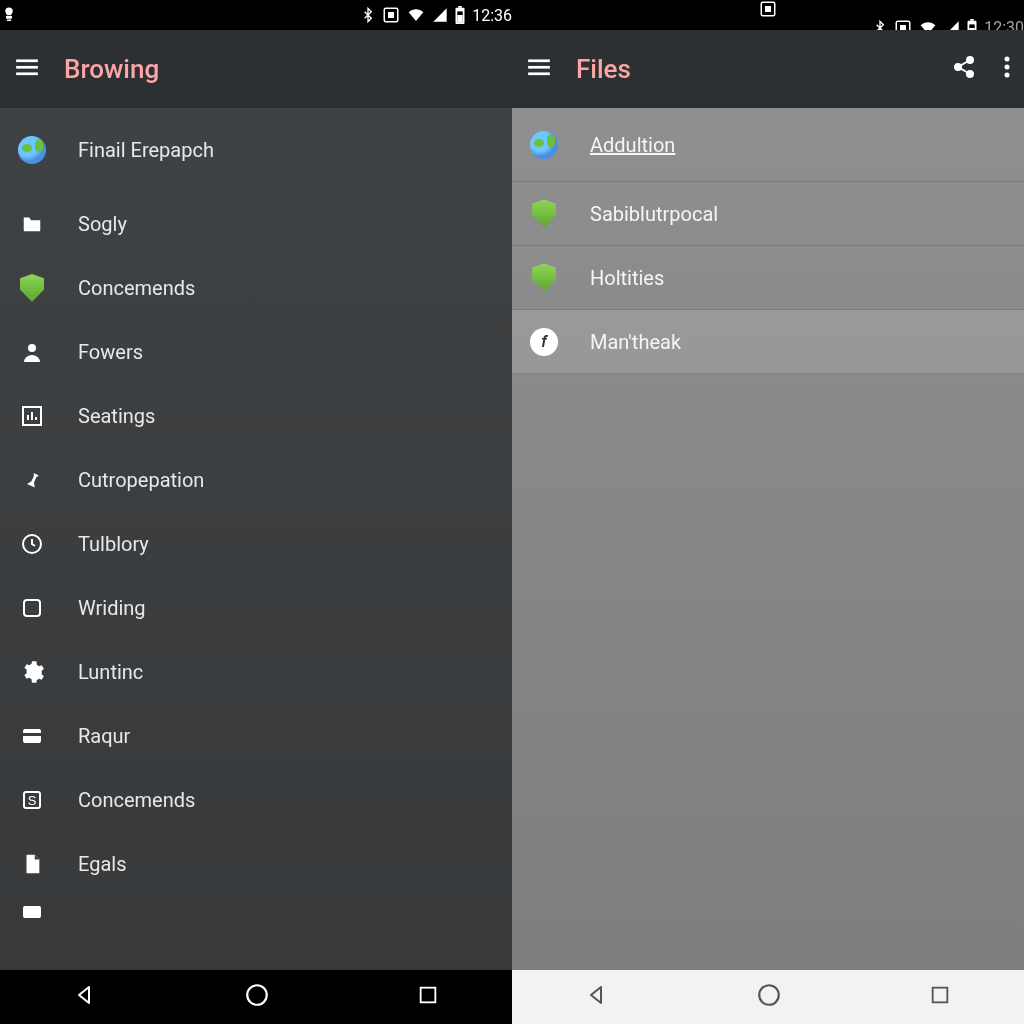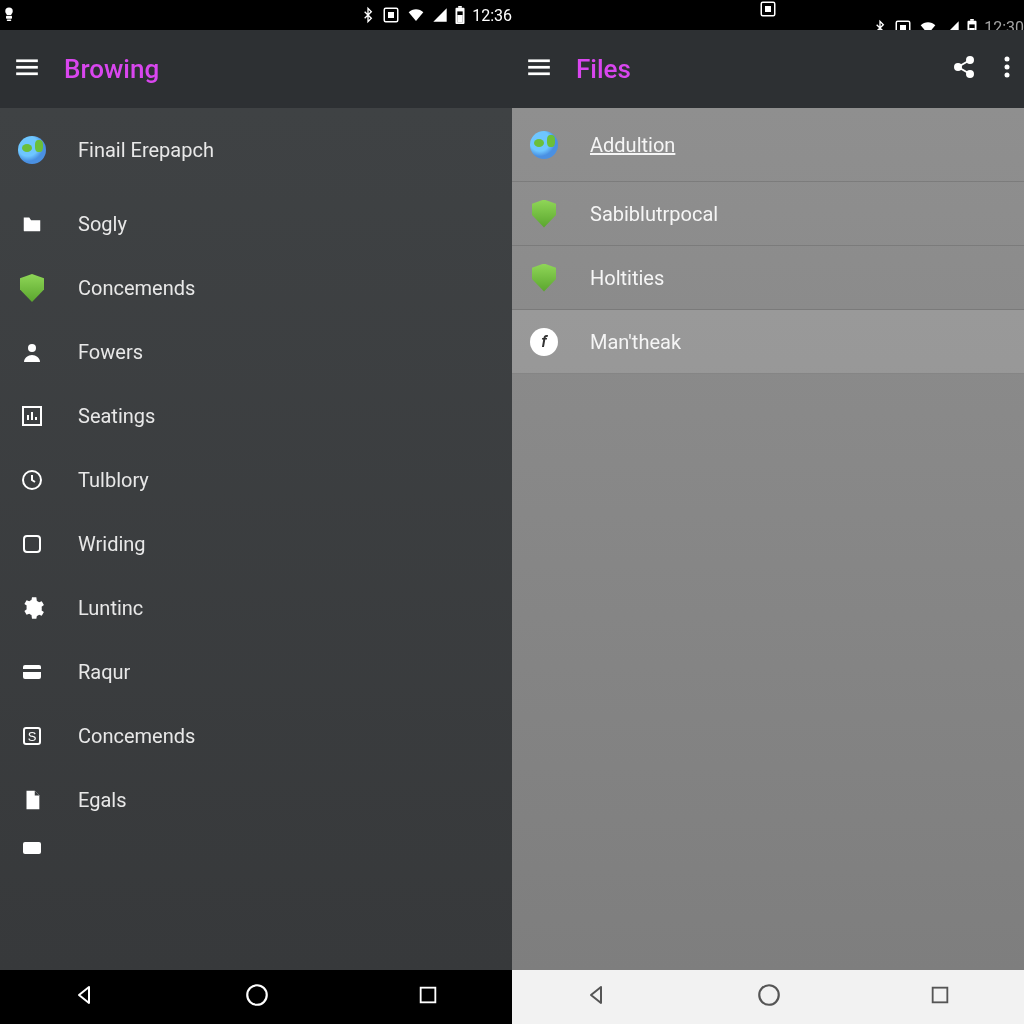--- a/index.html
+++ b/index.html
@@ -11,21 +11,21 @@
 
   
   .statusbar { height: 30px; display: flex; align-items: center; padding: 0 0; font-size: 16px; color: #fff; }
   .phone.left .statusbar { background: #000; }
   .phone.right .statusbar { background: #000; color: #a3a3a3; flex-direction: column; }
   .status-left { display: flex; align-items: center; gap: 6px; }
   .status-right { margin-left: auto; display: flex; align-items: center; gap: 6px; }
   .status-right svg, .status-left svg { display: block; }
 
   
-  .appbar { height: 78px; display: flex; align-items: center; padding: 0 14px; background: #2d3033; color: #d946ef; }
+  .appbar { height: 78px; display: flex; align-items: center; padding: 0 14px; background: #2d3033; color: #fca5a5; }
   .phone.right .appbar { background: #2d3033; }
   .appbar .title { font-size: 26px; font-weight: 500; margin-left: 24px; }
   .appbar .actions { margin-left: auto; display: flex; align-items: center; gap: 28px; }
 
   
   .scroll { flex: 1; overflow: hidden; }
   .phone.left .scroll { background: linear-gradient(#3f4244, #37393b); }
   .phone.right .scroll { background: linear-gradient(#8f8f8f, #7e7e7e); }
   .row { height: 64px; display: flex; align-items: center; padding: 16px 18px; color: #e8e8e8; font-size: 20px; cursor: pointer; }
   .phone.left .row { }
@@ -136,20 +136,28 @@
         <span class="label">Fowers</span>
       </div>
     <div class="row">
         <span class="icon">
           <svg width="24" height="24" viewBox="0 0 24 24" fill="none" stroke="#fff" stroke-width="2">
             <rect x="3" y="3" width="18" height="18"></rect>
             <path d="M8 16V11M12 16V8M16 16v-3"></path>
           </svg>
         </span>
         <span class="label">Seatings</span>
+      </div>
+    <div class="row">
+        <span class="icon">
+          <svg width="24" height="24" viewBox="0 0 24 24" fill="#fff">
+            <path d="M14 4l6 6-3 1-4 4-1 5-3-3-5 5 5-5-3-3 5-1 4-4 1-3z" transform="rotate(-20 12 12)"></path>
+          </svg>
+        </span>
+        <span class="label">Cutropepation</span>
       </div>
     <div class="row">
         <span class="icon">
           <svg width="24" height="24" viewBox="0 0 24 24" fill="none" stroke="#fff" stroke-width="2">
             <circle cx="12" cy="12" r="9"></circle>
             <path d="M12 7v5l3 2"></path>
           </svg>
         </span>
         <span class="label">Tulblory</span>
       </div>

